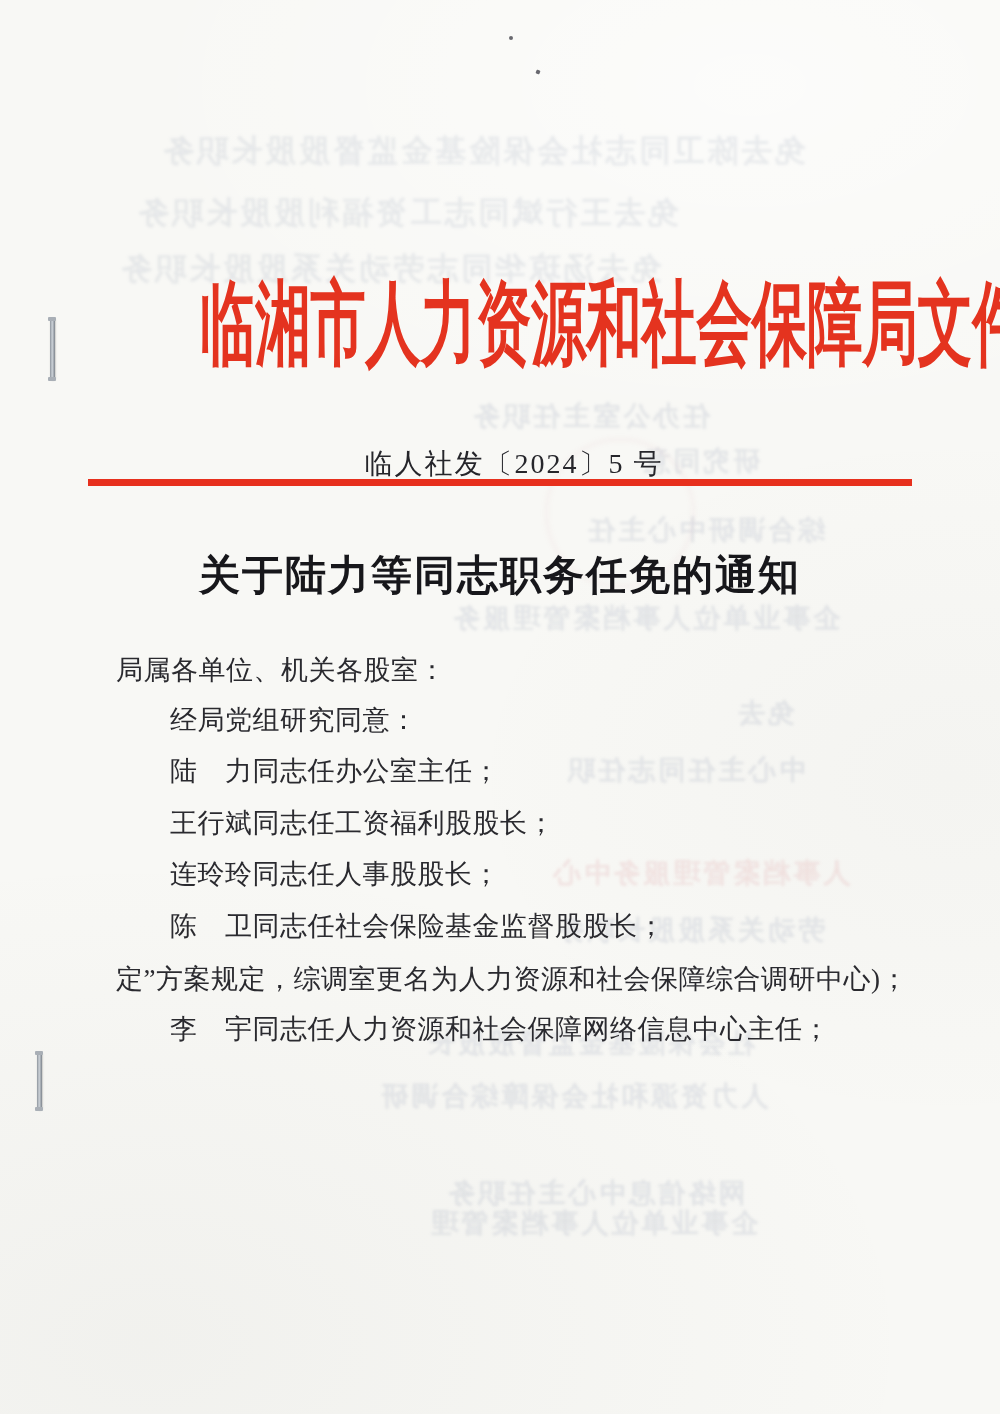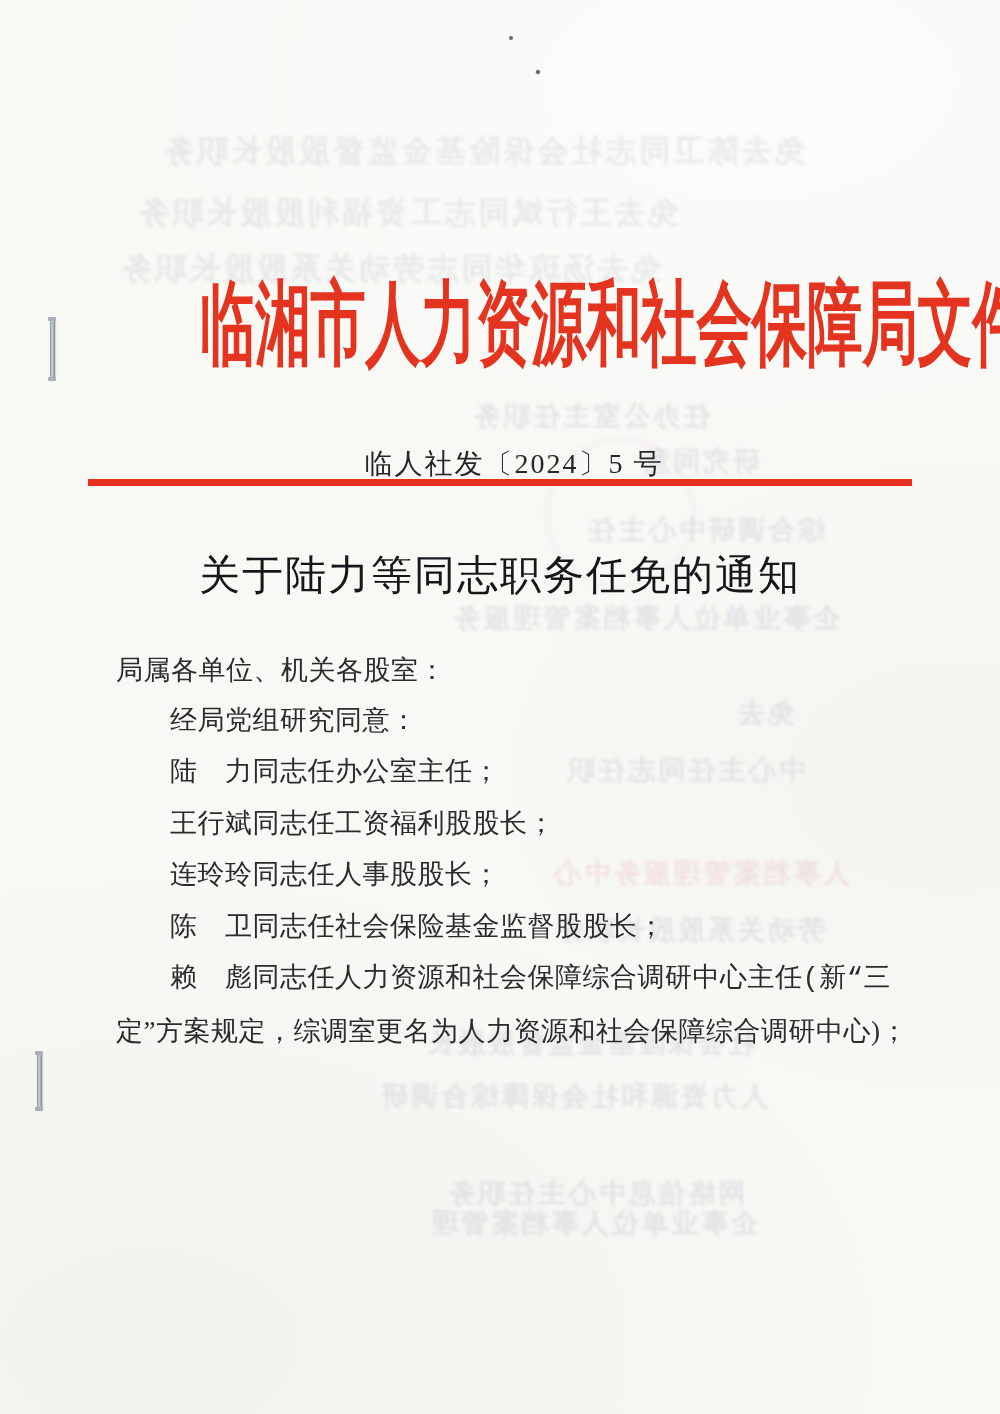--- a/index.html
+++ b/index.html
@@ -44,21 +44,21 @@
   }
   .doc-number {
     position:absolute; top:445px; left:0; width:100%;
     text-align:center; font-size:28px; color:#26262b; letter-spacing:2px;padding-left:28px;
   }
   .red-rule {
     position:absolute; top:479px; left:88px; width:824px; height:7px;
   }
   .doc-title {
     position:absolute; top:548px; left:0; width:100%;
-    text-align:center; font-size:41px; font-weight:normal;
+    text-align:center; font-size:41px; font-weight:bold;
     color:#17171b; letter-spacing:2px;
   }
   .body-text {
     position:absolute; left:108px; top:645px; width:800px;
     font-size:27px; color:#2a2a2f;margin-left:8px;
   }
   .line { height:51.5px; line-height:51.5px; white-space:nowrap; letter-spacing:0.5px; }
   .line.indent { padding-left:54px;font-family:Liberation Mono, monospace; }
   .staple {
     position:absolute; width:5px;
@@ -106,21 +106,21 @@
 
 <div class="doc-title">关于陆力等同志职务任免的通知</div>
 
 <div class="body-text">
   <div class="line">局属各单位、机关各股室：</div>
   <div class="line indent">经局党组研究同意：</div>
   <div class="line indent">陆　力同志任办公室主任；</div>
   <div class="line indent">王行斌同志任工资福利股股长；</div>
   <div class="line indent">连玲玲同志任人事股股长；</div>
   <div class="line indent">陈　卫同志任社会保险基金监督股股长；</div>
-  <div class="line indent">赖　彪同志任人力资源和社会保障综合调研中心主任(新“三</div>
   <div class="line">定”方案规定，综调室更名为人力资源和社会保障综合调研中心)；</div>
+  <div class="line indent">李　宇同志任人力资源和社会保障网络信息中心主任；</div>
 </div>
 
 <div class="staple staple1"></div>
 <div class="staple staple2"></div>
 
 <div class="speck" style="left:509px; top:36px; width:4px; height:4px;"></div>
 <div class="speck" style="left:536px; top:70px; width:4px; height:4px; transform:rotate(20deg); border-radius:1px;"></div>
 
 </body></html>

